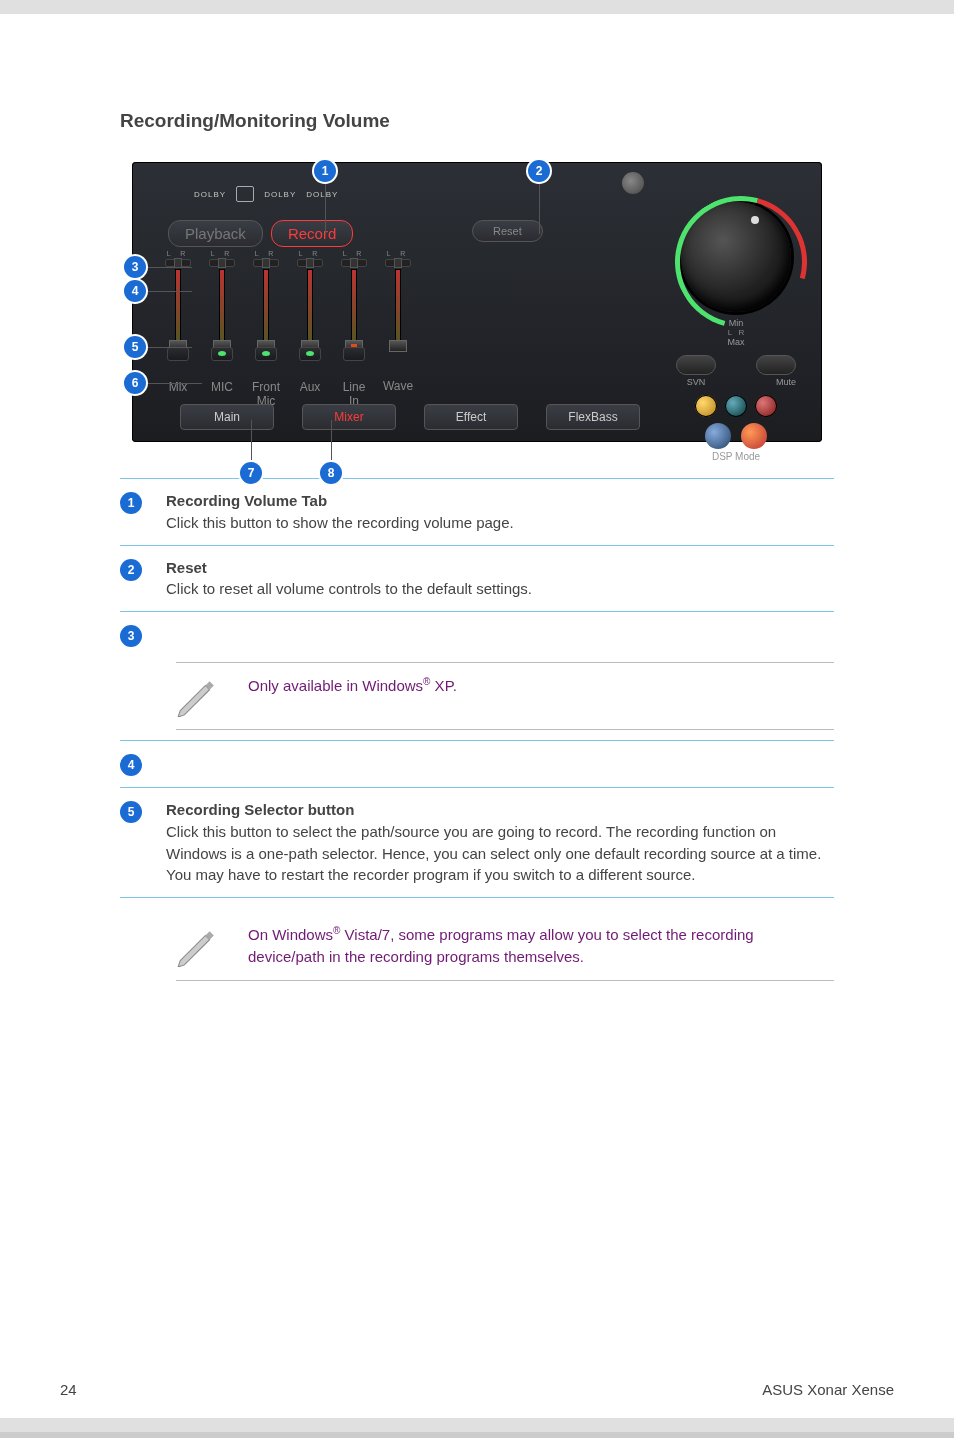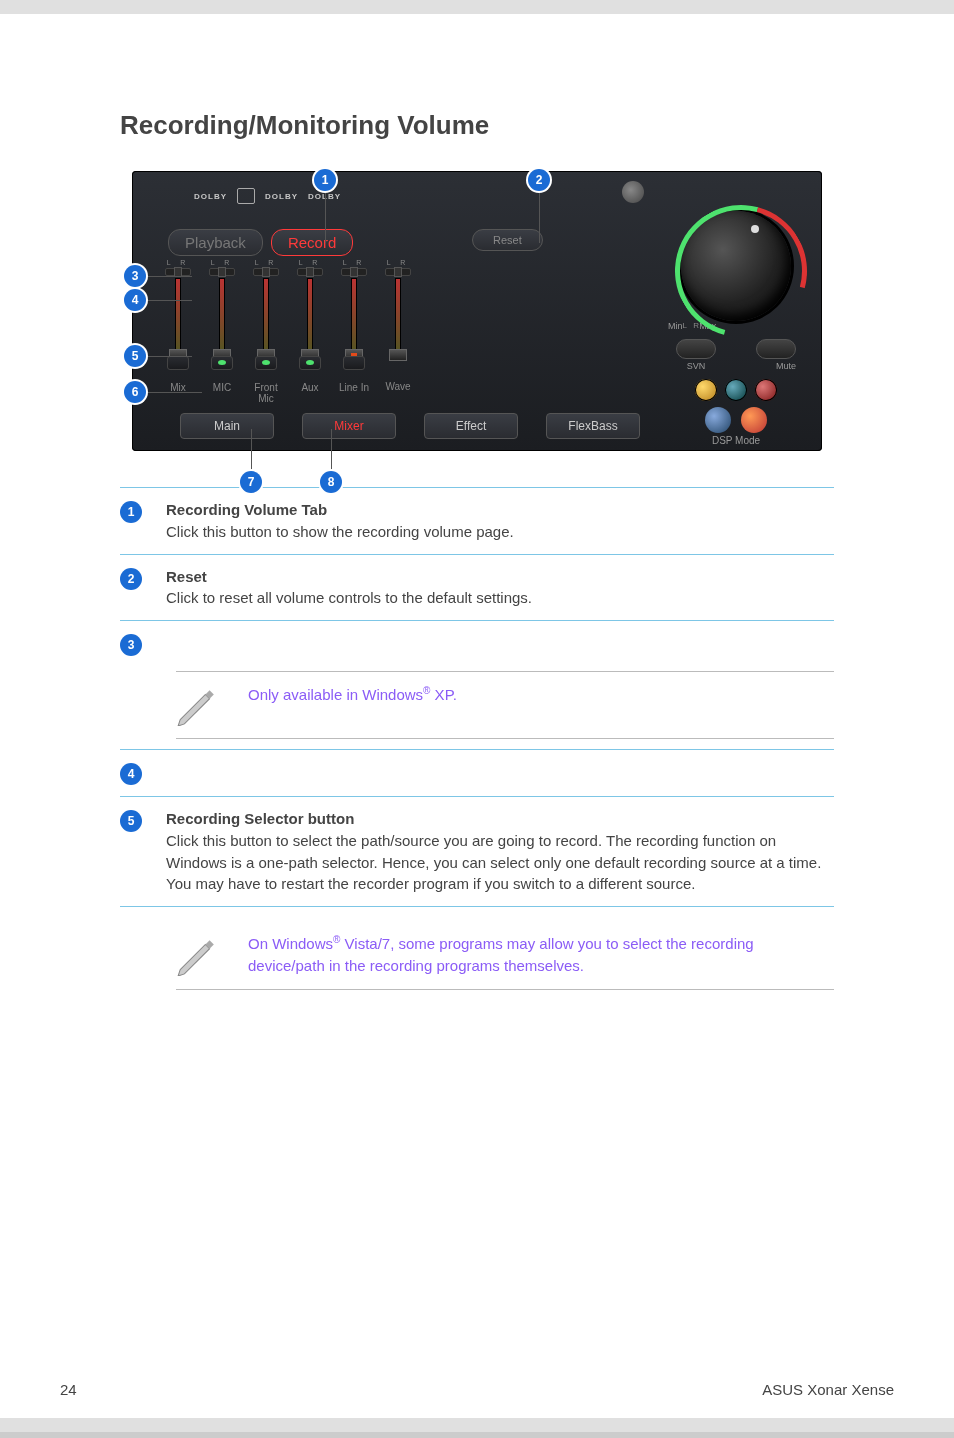--- a/index.html
+++ b/index.html
@@ -19,21 +19,21 @@
     border-bottom: 6px solid #ccc;
   }
   .top-gray-bar {
     position: absolute;
     top: 0; left: 0; right: 0;
     height: 14px;
     background: #e0e0e0;
   }
 
   .section-title {
-    font-size: 26px;
+    font-size: 19px;
     font-weight: bold;
     color: #444;
     padding-top: 110px;
     padding-bottom: 12px;
     padding-left: 60px;
   }
 
   
   .shot-wrap {
     position: relative;
@@ -67,27 +67,26 @@
     background: linear-gradient(#2c2f35, #1b1d21);
     width: 690px;
     height: 280px;
     border-radius: 4px;
     box-shadow: inset 0 0 0 1px #000;
   }
 
   
   .logo-bar {
     position: absolute;
-    top: 17px; left: 62px;
+    top: 24px; left: 62px;
     display: flex; gap: 10px;
     color: #c6c6c6;
     font-size: 8px;
     letter-spacing: 1px;
     align-items: center;
-    font-weight: bold;
   }
   .logo-home {
     width: 16px; height: 14px;
     border: 1px solid #aaa;
     border-radius: 2px;
   }
   .logo-swirl {
     position: absolute;
     top: 10px; right: 178px;
     width: 22px; height: 22px;
@@ -183,22 +182,22 @@
     position: relative;
   }
   .sel-btn.green::after {
     content:'';
     position:absolute; top:3px; left:6px;
     width:8px; height:5px;
     border-radius:50%;
     background:#4ee26e;
   }
   .ch-label {
-    font-size: 10px; color: #888;
-    margin-top: 12px;
+    font-size: 12px; color: #888;
+    margin-top: 19px;
   }
 
   
   .bottom-nav {
     position: absolute;
     left: 48px; bottom: 12px;
     display: flex; gap: 28px;
   }
   .bottom-nav .btab {
     width: 92px;
@@ -238,23 +237,24 @@
     border-right-color: #d33;
     transform: rotate(-30deg);
   }
   .dot-ind {
     position: absolute;
     width: 8px; height: 8px;
     background:#ddd; border-radius:50%;
     top: 14px; left: 70px;
   }
   .minmax {
-    display:flex; justify-content:flex-start;
+    display:flex; justify-content:center;
     font-size: 9px; color:#999;
-    margin: 0 6px 0 6px;
+    margin: 6px 6px 0 6px;
+    flex-direction: column;
   }
   .svn-mute {
     display:flex; justify-content:space-between;
     margin: 8px 14px;
   }
   .pill {
     width: 38px; height: 18px;
     border-radius: 10px;
     background: linear-gradient(#444,#222);
     border:1px solid #555;
@@ -319,21 +319,21 @@
   }
   .note.last { border-top: none; margin-top: 14px; align-items: center; }
   .note .pencil {
     flex: 0 0 42px;
     height: 42px;
     position: relative;
   }
   .pencil svg { width: 42px; height: 42px; }
   .note .ntext {
     font-size: 15px;
-    color: #8b5cf6;
+    color: #701a75;
     line-height: 1.45;
   }
   sup { font-size: 10px; }
 
   
   .footer {
     position: absolute;
     bottom: 34px;
     left: 60px; right: 60px;
     display: flex; justify-content: space-between;

